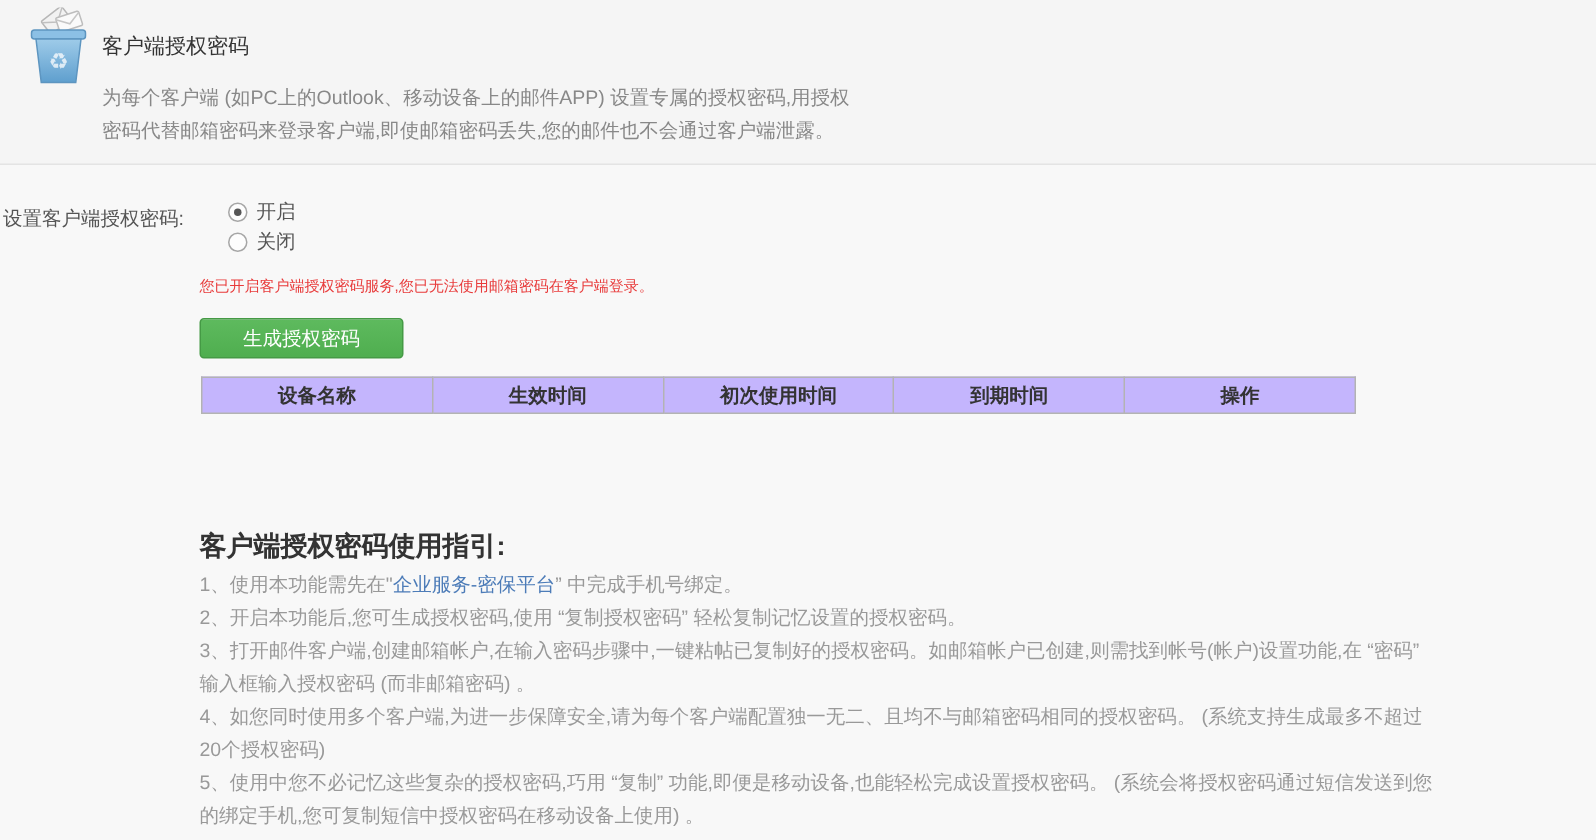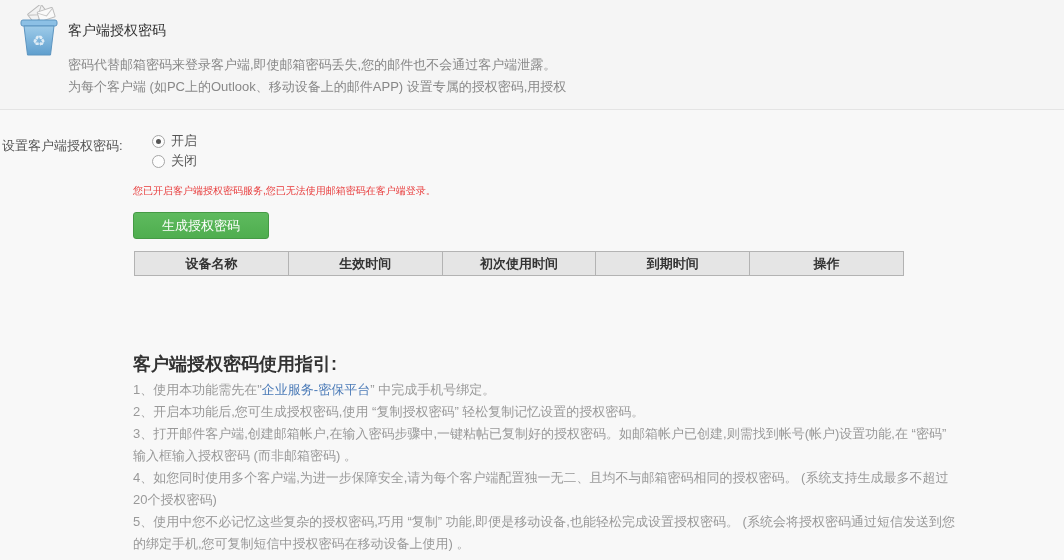--- a/index.html
+++ b/index.html
@@ -58,21 +58,21 @@
     background: linear-gradient(#5eba5e, #4fae4f);
     border: 1px solid #459a45; border-radius: 3px;
     color: #fff; font-size: 13px; cursor: pointer;
     font-family: inherit;
   }
 
   
   .pw-table {
     position: absolute; left: 134px; top: 251px;
     width: 770px; border-collapse: collapse; table-layout: fixed;
-    background: #e5e5e5;
+    background: #c4b5fd;
   }
   .pw-table td {
     border: 1px solid #b3b3b3; height: 24px;
     text-align: center; vertical-align: middle;
     font-size: 13px; font-weight: bold; color: #333;
   }
 
   
   .guide {
     position: absolute; left: 133px; top: 354px; width: 828px;
@@ -106,22 +106,22 @@
           <rect x="27" y="4" width="16" height="10" rx="1" fill="#fafafa" stroke="#bdbdbd" stroke-width="1"></rect>
           <path d="M27 5 L35 10.5 L43 5" fill="none" stroke="#c6c6c6" stroke-width="1"></path>
         </g>
         <rect x="9" y="15" width="36" height="6" rx="2" fill="#8cc0e5" stroke="#5d95c0" stroke-width="1"></rect>
         <path d="M12 21 L42 21 L38.5 50 L15.5 50 Z" fill="url(#binG)" stroke="#5d95c0" stroke-width="1"></path>
         <text x="27" y="41" font-size="15" text-anchor="middle" fill="#ffffff" opacity="0.75">♻</text>
       </svg>
     </div>
     <div class="header-title">客户端授权密码</div>
     <div class="header-desc">
+      <div>为每个客户端 (如PC上的Outlook、移动设备上的邮件APP) 设置专属的授权密码,用授权</div>
       <div>密码代替邮箱密码来登录客户端,即使邮箱密码丢失,您的邮件也不会通过客户端泄露。</div>
-      <div>为每个客户端 (如PC上的Outlook、移动设备上的邮件APP) 设置专属的授权密码,用授权</div>
     </div>
   </div>
 
   <div class="form-label">设置客户端授权密码:</div>
 
   <div class="radio-group">
     <label class="radio-row">
       <input type="radio" name="authpw" class="radio-input" checked="" style="">
       <span class="radio-label">开启</span>
     </label>

